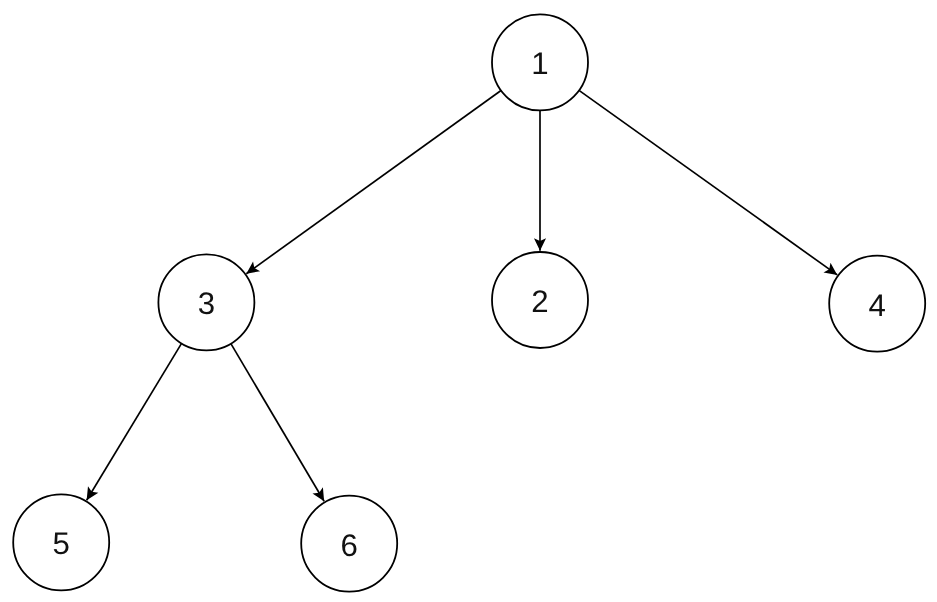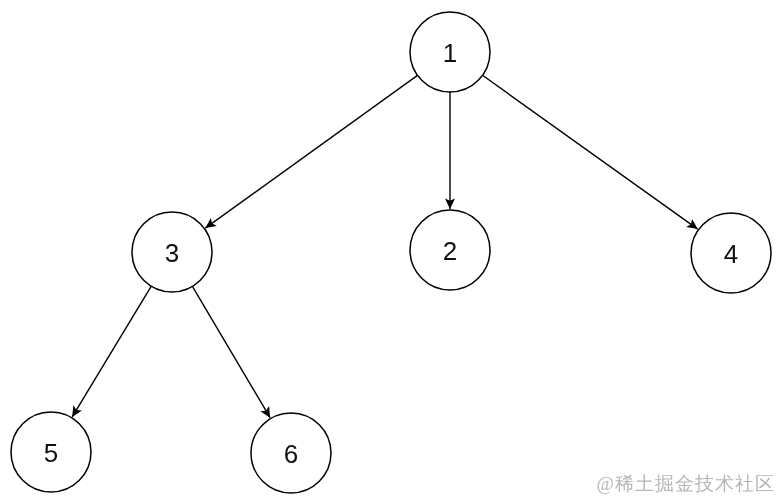--- a/index.html
+++ b/index.html
@@ -69,14 +69,13 @@
         <g>
           <circle cx="51" cy="452" r="40" fill="#ffffff" stroke="#000000" stroke-width="1.5"></circle>
           <text x="51" y="453" class="node-label">5</text>
         </g>
         <g>
           <circle cx="291" cy="453" r="40" fill="#ffffff" stroke="#000000" stroke-width="1.5"></circle>
           <text x="291" y="454" class="node-label">6</text>
         </g>
       </g>
   </svg>
-  <div class="watermark" style="color: rgb(182, 182, 182);">@稀土掘金技术社区</div>
 </div>
 
 </body></html>

